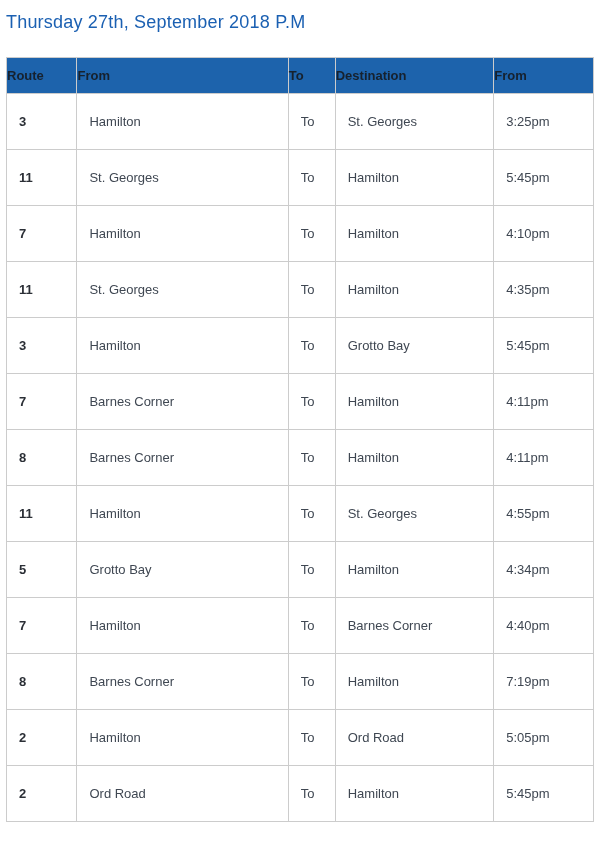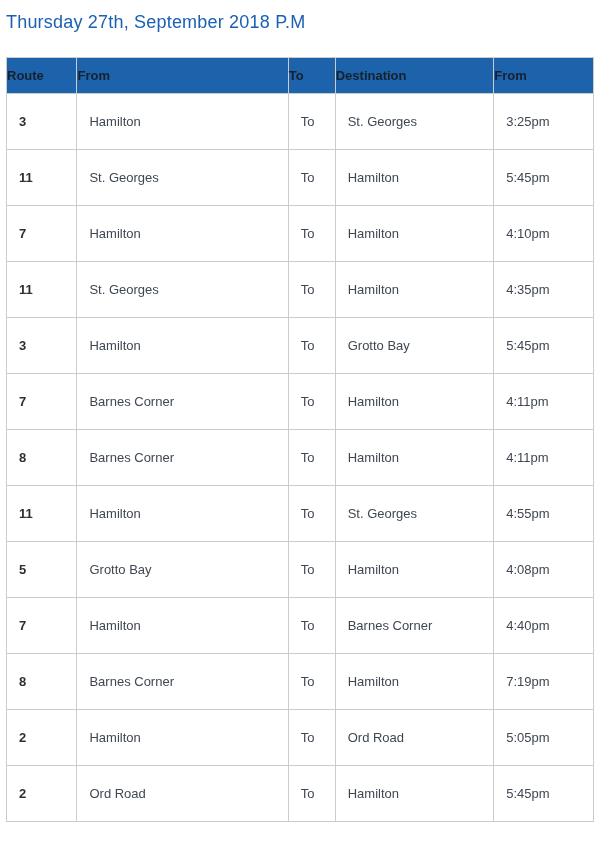--- a/index.html
+++ b/index.html
@@ -143,21 +143,21 @@
           <td class="col-from">Hamilton</td>
           <td class="col-to">To</td>
           <td class="col-destination">St. Georges</td>
           <td class="col-time">4:55pm</td>
         </tr>
         <tr>
           <td class="col-route">5</td>
           <td class="col-from">Grotto Bay</td>
           <td class="col-to">To</td>
           <td class="col-destination">Hamilton</td>
-          <td class="col-time">4:08pm</td>
+          <td class="col-time">4:34pm</td>
         </tr>
         <tr>
           <td class="col-route">7</td>
           <td class="col-from">Hamilton</td>
           <td class="col-to">To</td>
           <td class="col-destination">Barnes Corner</td>
           <td class="col-time">4:40pm</td>
         </tr>
         <tr>
           <td class="col-route">8</td>

